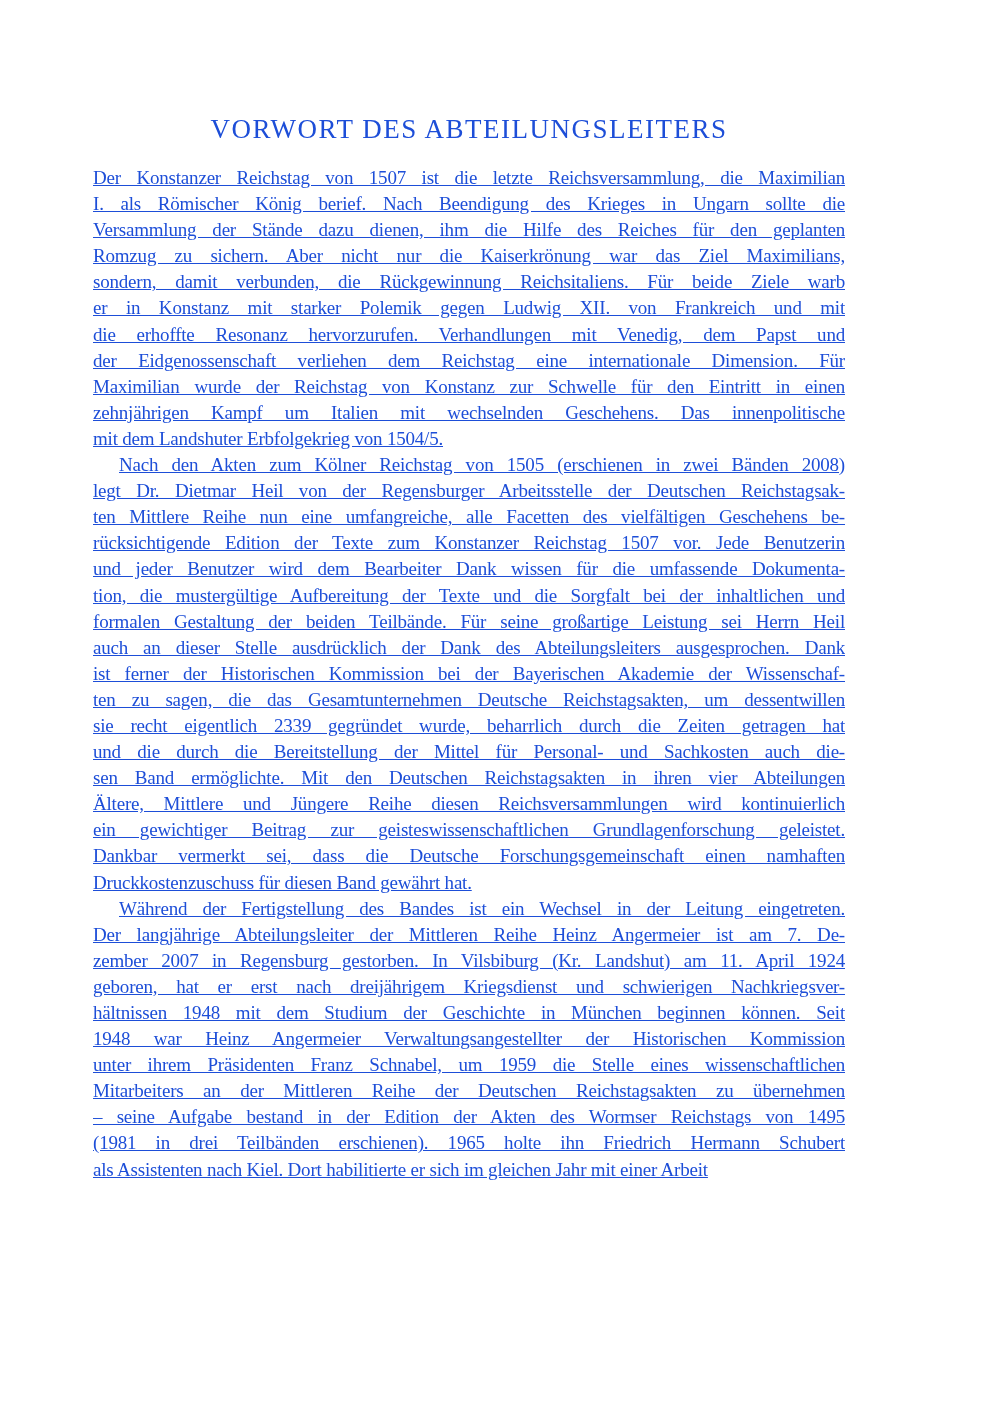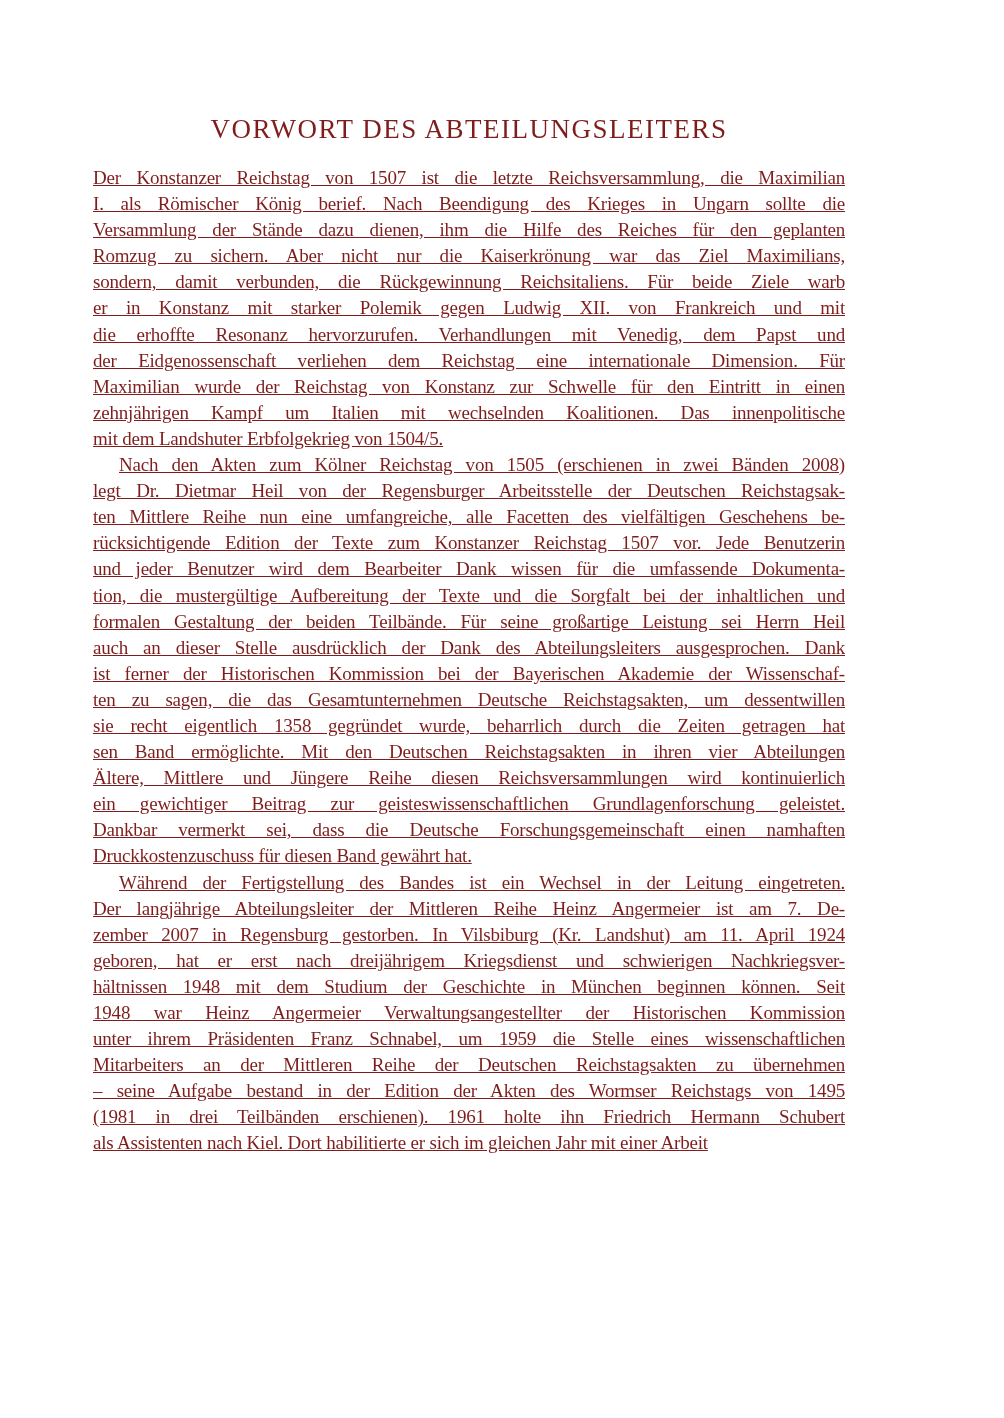--- a/index.html
+++ b/index.html
@@ -7,21 +7,21 @@
     padding: 0;
     background: #ffffff;
   }
   .page {
     position: relative;
     width: 1004px;
     height: 1418px;
     background: #ffffff;
     overflow: hidden;
     font-family: "Liberation Serif", "DejaVu Serif", serif;
-    color: #7f1d1d;
+    color: #1d4ed8;
   }
   .content {
     position: absolute;
     left: 93px;
     top: 0;
     width: 752px;
   }
   .title {
     margin-top: 113px;
     text-align: center;
@@ -65,49 +65,50 @@
         <div class="para">
           <div class="line">Der Konstanzer Reichstag von 1507 ist die letzte Reichsversammlung, die Maximilian</div>
           <div class="line">I. als Römischer König berief. Nach Beendigung des Krieges in Ungarn sollte die</div>
           <div class="line">Versammlung der Stände dazu dienen, ihm die Hilfe des Reiches für den geplanten</div>
           <div class="line">Romzug zu sichern. Aber nicht nur die Kaiserkrönung war das Ziel Maximilians,</div>
           <div class="line">sondern, damit verbunden, die Rückgewinnung Reichsitaliens. Für beide Ziele warb</div>
           <div class="line">er in Konstanz mit starker Polemik gegen Ludwig XII. von Frankreich und mit</div>
           <div class="line">die erhoffte Resonanz hervorzurufen. Verhandlungen mit Venedig, dem Papst und</div>
           <div class="line">der Eidgenossenschaft verliehen dem Reichstag eine internationale Dimension. Für</div>
           <div class="line">Maximilian wurde der Reichstag von Konstanz zur Schwelle für den Eintritt in einen</div>
-          <div class="line">zehnjährigen Kampf um Italien mit wechselnden Koalitionen. Das innenpolitische</div>
+          <div class="line">zehnjährigen Kampf um Italien mit wechselnden Geschehens. Das innenpolitische</div>
           <div class="line last">mit dem Landshuter Erbfolgekrieg von 1504/5.</div>
         </div>
         <div class="para">
           <div class="line indent">Nach den Akten zum Kölner Reichstag von 1505 (erschienen in zwei Bänden 2008)</div>
           <div class="line">legt Dr. Dietmar Heil von der Regensburger Arbeitsstelle der Deutschen Reichstagsak-</div>
           <div class="line">ten Mittlere Reihe nun eine umfangreiche, alle Facetten des vielfältigen Geschehens be-</div>
           <div class="line">rücksichtigende Edition der Texte zum Konstanzer Reichstag 1507 vor. Jede Benutzerin</div>
           <div class="line">und jeder Benutzer wird dem Bearbeiter Dank wissen für die umfassende Dokumenta-</div>
           <div class="line">tion, die mustergültige Aufbereitung der Texte und die Sorgfalt bei der inhaltlichen und</div>
           <div class="line">formalen Gestaltung der beiden Teilbände. Für seine großartige Leistung sei Herrn Heil</div>
           <div class="line">auch an dieser Stelle ausdrücklich der Dank des Abteilungsleiters ausgesprochen. Dank</div>
           <div class="line">ist ferner der Historischen Kommission bei der Bayerischen Akademie der Wissenschaf-</div>
           <div class="line">ten zu sagen, die das Gesamtunternehmen Deutsche Reichstagsakten, um dessentwillen</div>
-          <div class="line">sie recht eigentlich 1358 gegründet wurde, beharrlich durch die Zeiten getragen hat</div>
+          <div class="line">sie recht eigentlich 2339 gegründet wurde, beharrlich durch die Zeiten getragen hat</div>
+          <div class="line">und die durch die Bereitstellung der Mittel für Personal- und Sachkosten auch die-</div>
           <div class="line">sen Band ermöglichte. Mit den Deutschen Reichstagsakten in ihren vier Abteilungen</div>
           <div class="line">Ältere, Mittlere und Jüngere Reihe diesen Reichsversammlungen wird kontinuierlich</div>
           <div class="line">ein gewichtiger Beitrag zur geisteswissenschaftlichen Grundlagenforschung geleistet.</div>
           <div class="line">Dankbar vermerkt sei, dass die Deutsche Forschungsgemeinschaft einen namhaften</div>
           <div class="line last">Druckkostenzuschuss für diesen Band gewährt hat.</div>
         </div>
         <div class="para">
           <div class="line indent">Während der Fertigstellung des Bandes ist ein Wechsel in der Leitung eingetreten.</div>
           <div class="line">Der langjährige Abteilungsleiter der Mittleren Reihe Heinz Angermeier ist am 7. De-</div>
           <div class="line">zember 2007 in Regensburg gestorben. In Vilsbiburg (Kr. Landshut) am 11. April 1924</div>
           <div class="line">geboren, hat er erst nach dreijährigem Kriegsdienst und schwierigen Nachkriegsver-</div>
           <div class="line">hältnissen 1948 mit dem Studium der Geschichte in München beginnen können. Seit</div>
           <div class="line">1948 war Heinz Angermeier Verwaltungsangestellter der Historischen Kommission</div>
           <div class="line">unter ihrem Präsidenten Franz Schnabel, um 1959 die Stelle eines wissenschaftlichen</div>
           <div class="line">Mitarbeiters an der Mittleren Reihe der Deutschen Reichstagsakten zu übernehmen</div>
           <div class="line">– seine Aufgabe bestand in der Edition der Akten des Wormser Reichstags von 1495</div>
-          <div class="line">(1981 in drei Teilbänden erschienen). 1961 holte ihn Friedrich Hermann Schubert</div>
+          <div class="line">(1981 in drei Teilbänden erschienen). 1965 holte ihn Friedrich Hermann Schubert</div>
           <div class="line last">als Assistenten nach Kiel. Dort habilitierte er sich im gleichen Jahr mit einer Arbeit</div>
         </div>
       </div>
   </div>
 </div>
 
 </body></html>

